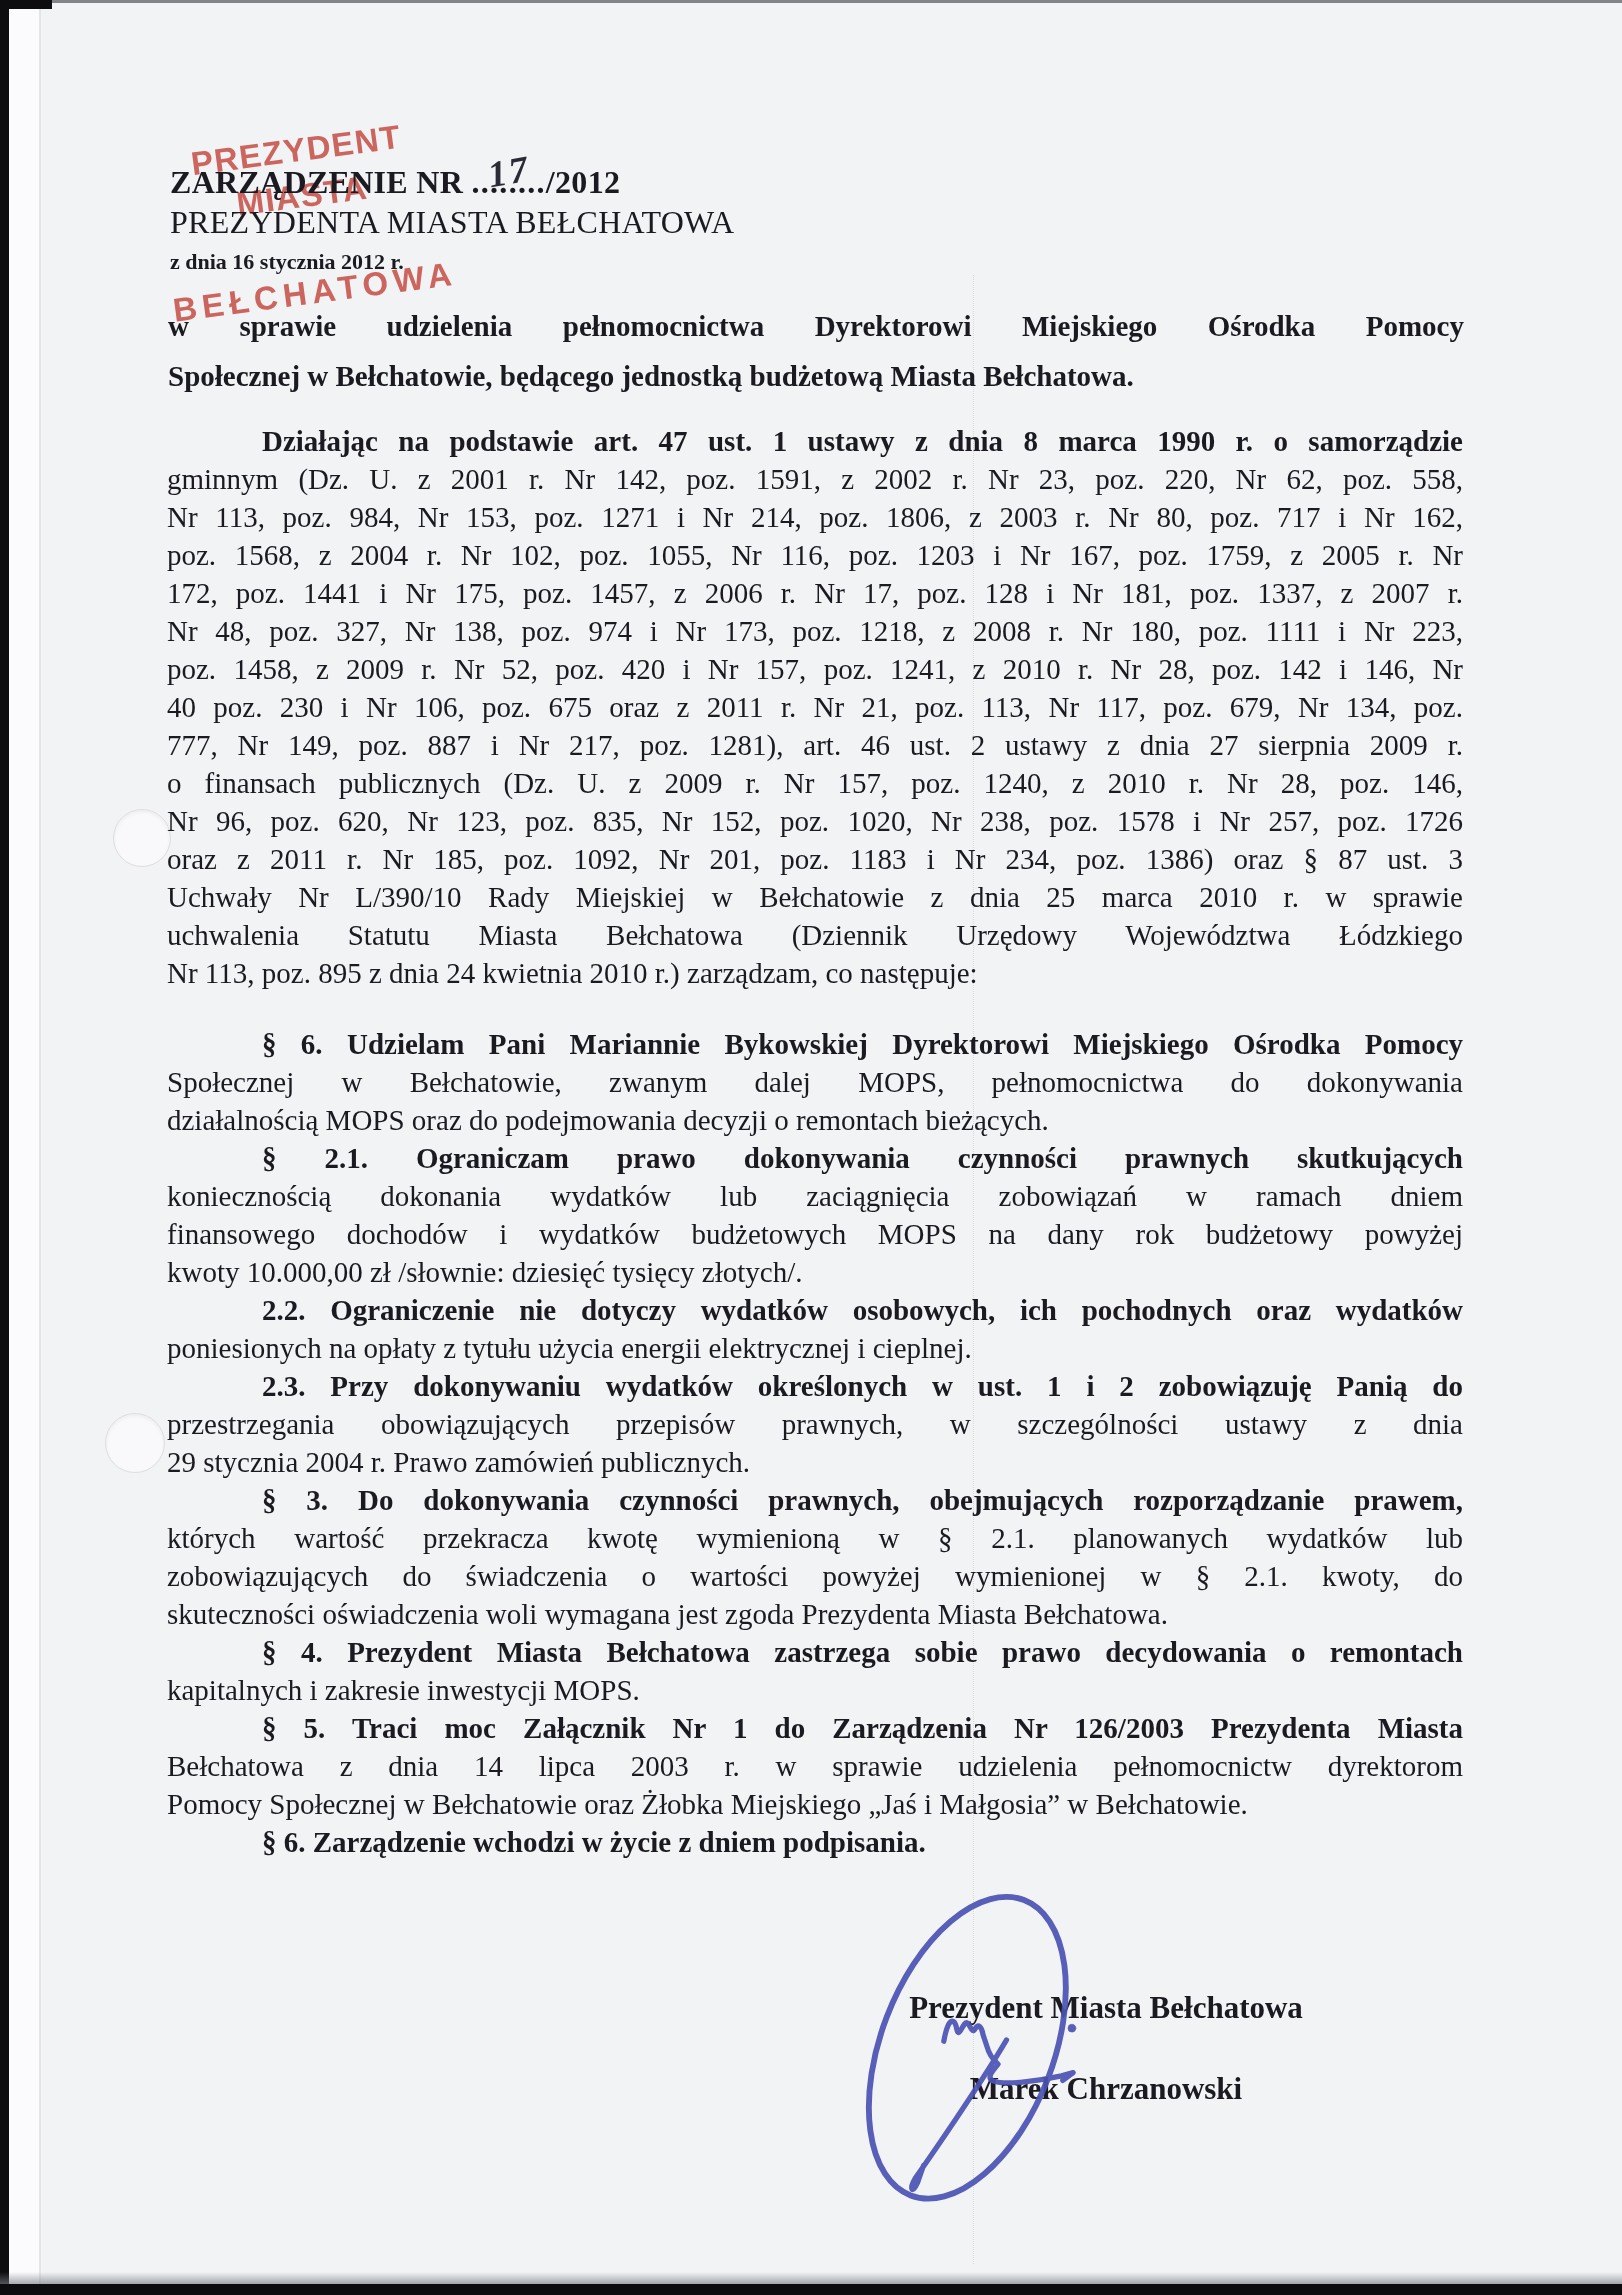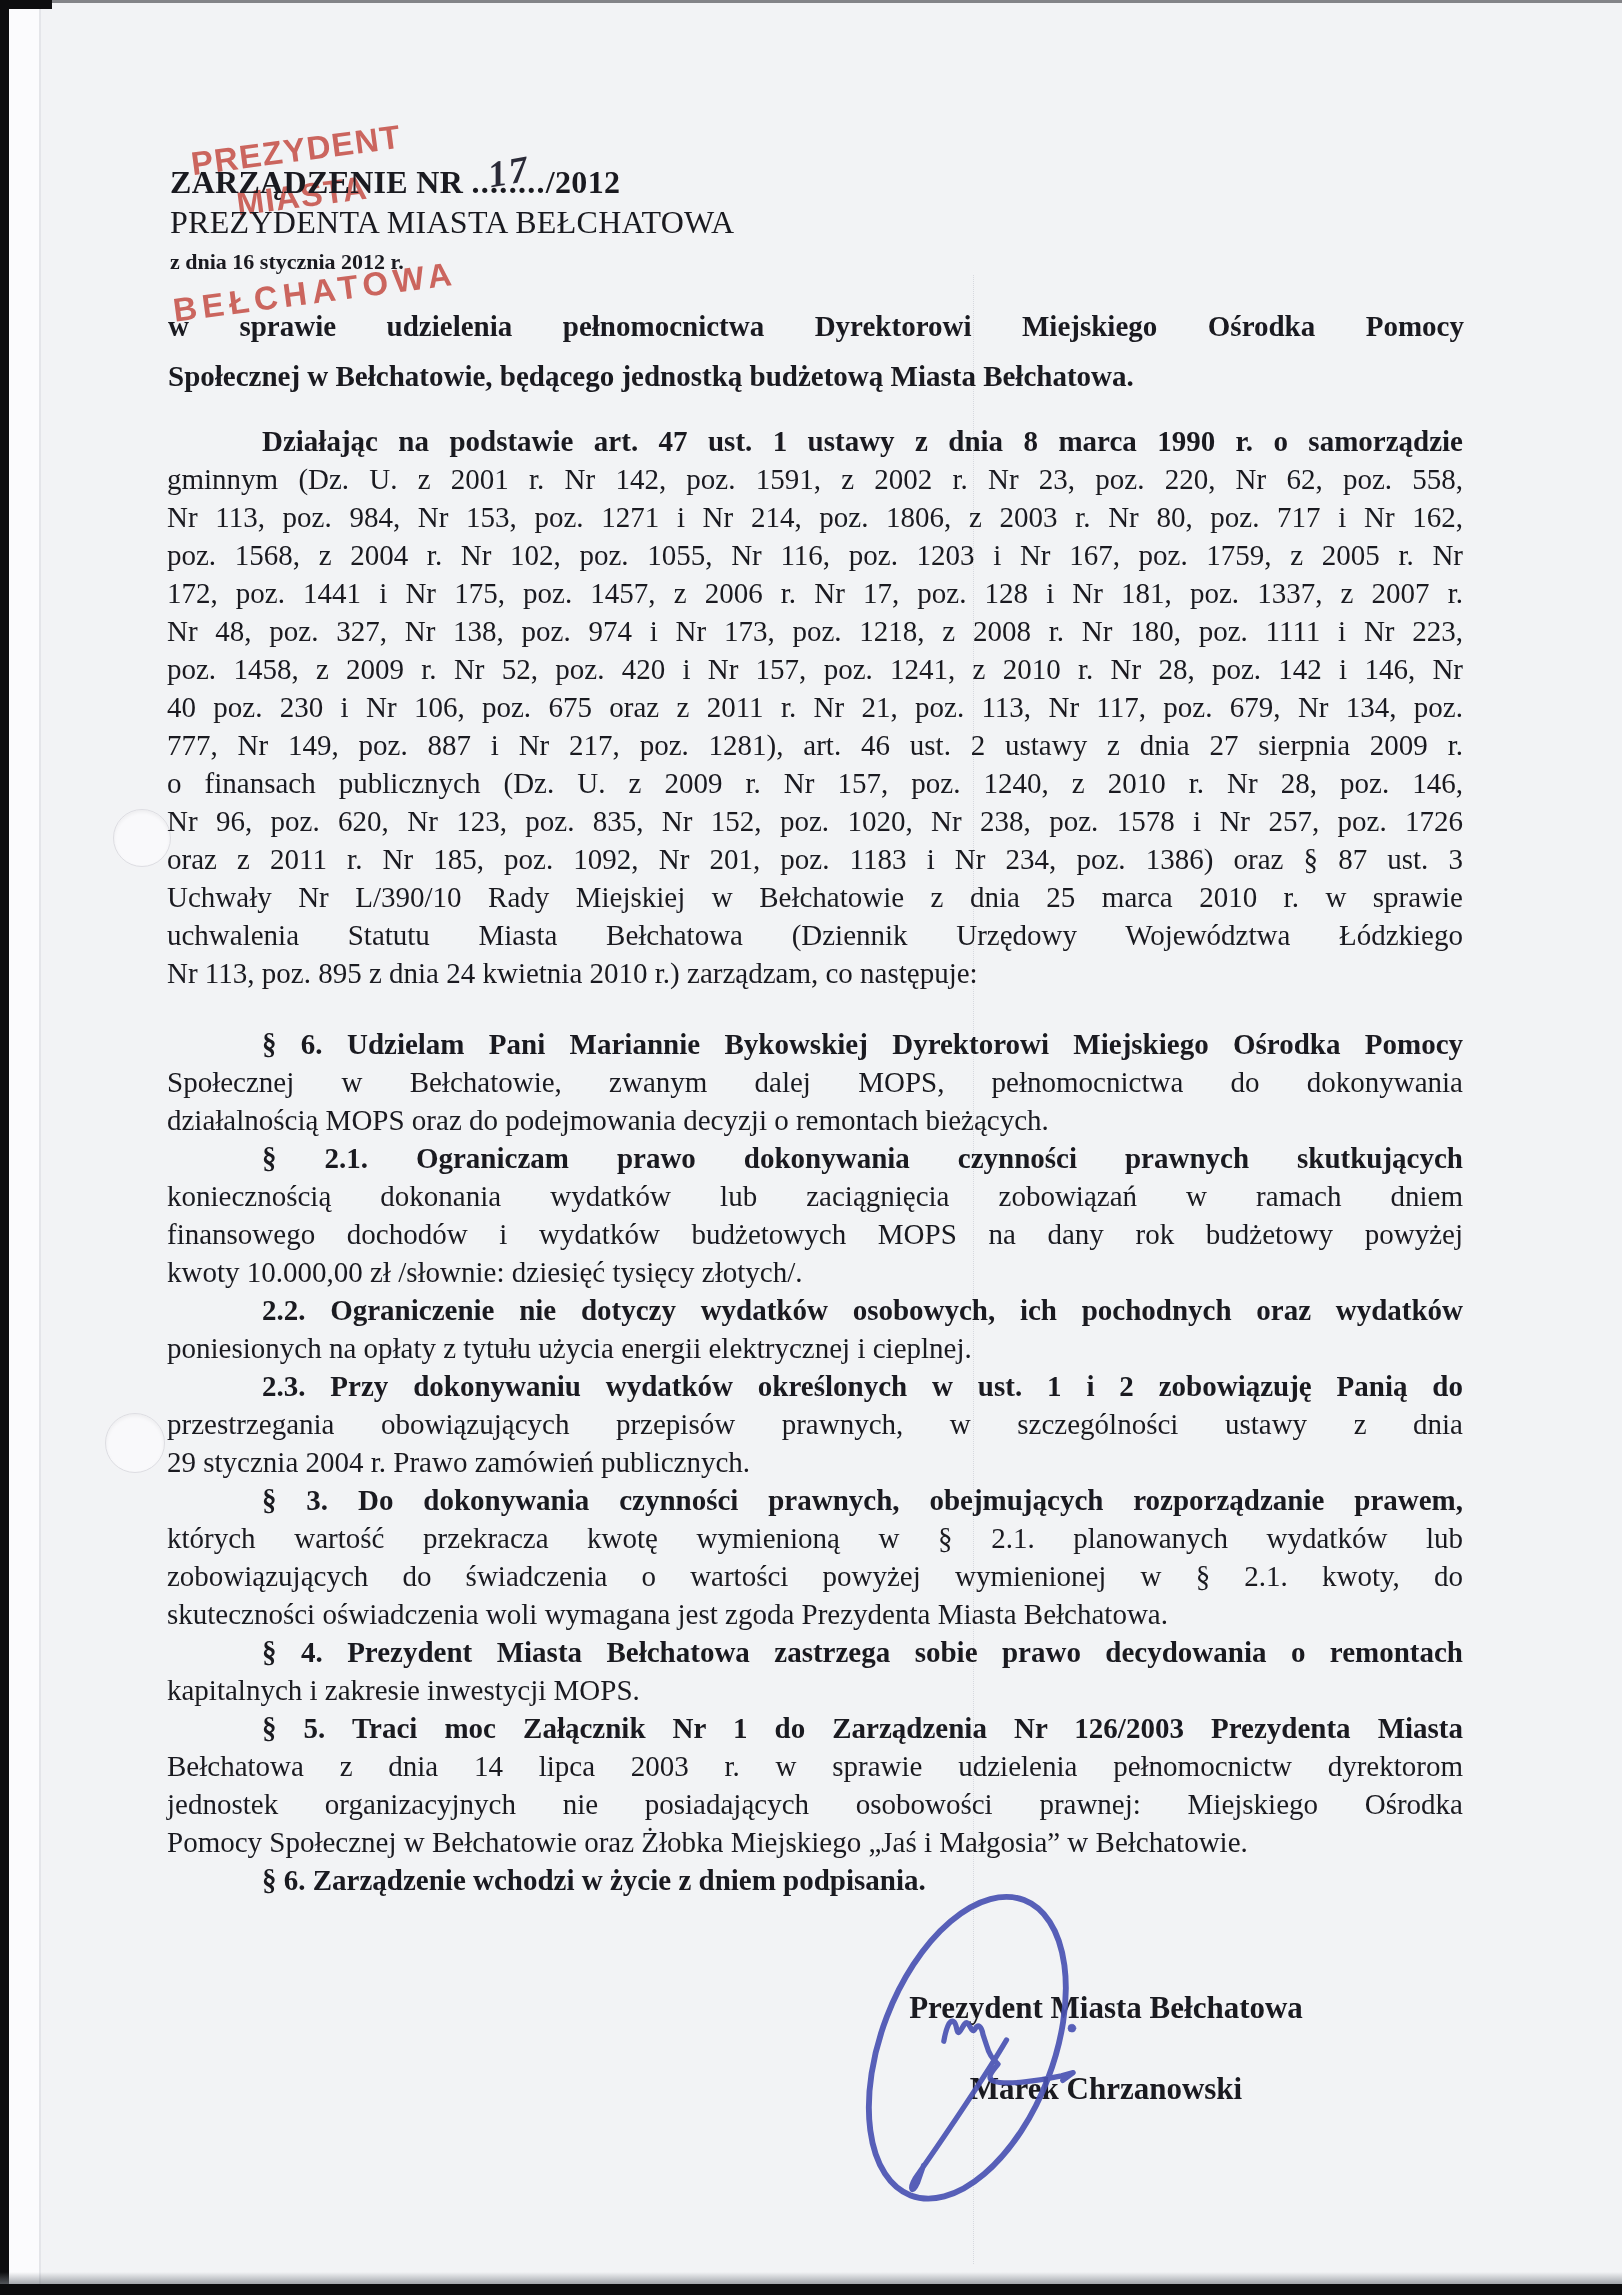--- a/index.html
+++ b/index.html
@@ -141,21 +141,20 @@
       <div class="line just">zobowiązujących do świadczenia o wartości powyżej wymienionej w § 2.1. kwoty, do</div>
       <div class="line">skuteczności oświadczenia woli wymagana jest zgoda Prezydenta Miasta Bełchatowa.</div>
     </div>
     <div class="para">
       <div class="line indent just">§ 4. Prezydent Miasta Bełchatowa zastrzega sobie prawo decydowania o remontach</div>
       <div class="line">kapitalnych i zakresie inwestycji MOPS.</div>
     </div>
     <div class="para">
       <div class="line indent just">§ 5. Traci moc Załącznik Nr 1 do Zarządzenia Nr 126/2003 Prezydenta Miasta</div>
       <div class="line just">Bełchatowa z dnia 14 lipca 2003 r. w sprawie udzielenia pełnomocnictw dyrektorom</div>
-      <div class="line just">jednostek organizacyjnych nie posiadających osobowości prawnej: Miejskiego Ośrodka</div>
       <div class="line">Pomocy Społecznej w Bełchatowie oraz Żłobka Miejskiego „Jaś i Małgosia” w Bełchatowie.</div>
     </div>
     <div class="para">
       <div class="line indent">§ 6. Zarządzenie wchodzi w życie z dniem podpisania.</div>
     </div>
   </div>
 
 <div class="sig-titles">
   <div class="sig-role">Prezydent Miasta Bełchatowa</div>
   <div class="sig-name">Marek Chrzanowski</div>

